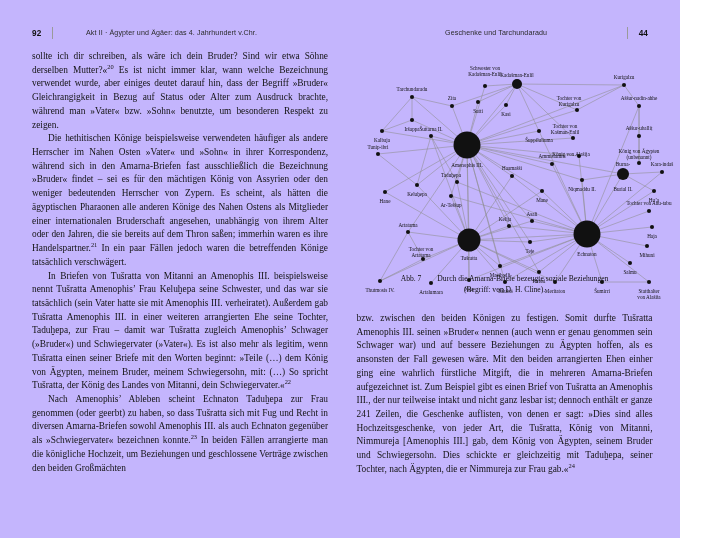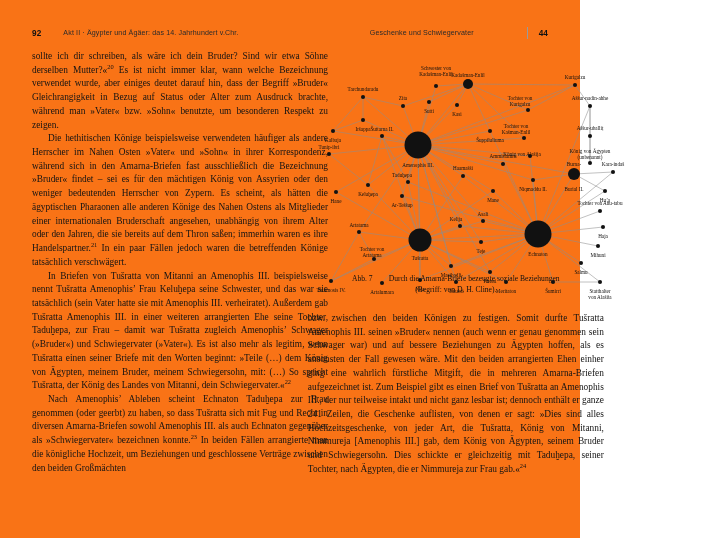--- a/index.html
+++ b/index.html
@@ -9,23 +9,23 @@
   }
   body {
     width: 720px;
     height: 538px;
     overflow: hidden;
     font-family: "Liberation Serif", "DejaVu Serif", serif;
     color: #1a1a1a;
   }
   .page {
     position: relative;
-    width: 580px;
+    width: 680px;
     height: 538px;
-    background: #f97316;
+    background: #c4b5fd;
     display: flex;
   }
   .col {
     position: relative;
     width: 360px;
     height: 538px;
     box-sizing: border-box;
   }
   .col-left  { padding: 0 32px 0 32px; }
   .col-right { padding: 0 32px 0 16px; }
@@ -117,36 +117,36 @@
 </head>
 <body>
 
 <div class="page">
 
   <div class="col col-left">
 
     <div class="runhead runhead-left rh-verso">
       <span class="folio">92</span>
       <span class="rule"></span>
-      <span class="rh-title">Akt II · Ägypter und Ägäer: das 14. Jahrhundert v.Chr.</span>
+      <span class="rh-title">Akt II · Ägypter und Ägäer: das 4. Jahrhundert v.Chr.</span>
     </div>
 
     <div class="body-text body-left">
       <p>sollte ich dir schreiben, als wäre ich dein Bruder? Sind wir etwa Söhne derselben Mutter?«<sup>20</sup> Es ist nicht immer klar, wann welche Bezeichnung verwendet wurde, aber einiges deutet darauf hin, dass der Begriff »Bruder« Gleichrangigkeit in Bezug auf Status oder Alter zum Ausdruck brachte, während man »Vater« bzw. »Sohn« benutzte, um besonderen Respekt zu zeigen.</p>
       <p>Die hethitischen Könige beispielsweise verwendeten häufiger als andere Herrscher im Nahen Osten »Vater« und »Sohn« in ihrer Korrespondenz, während sich in den Amarna-Briefen fast ausschließlich die Bezeichnung »Bruder« findet – sei es für den mächtigen König von Assyrien oder den weniger bedeutenden Herrscher von Zypern. Es scheint, als hätten die ägyptischen Pharaonen alle anderen Könige des Nahen Ostens als Mitglieder einer internationalen Bruderschaft angesehen, unabhängig von ihrem Alter oder den Jahren, die sie bereits auf dem Thron saßen; immerhin waren es ihre Handelspartner.<sup>21</sup> In ein paar Fällen jedoch waren die betreffenden Könige tatsächlich verschwägert.</p>
       <p>In Briefen von Tušratta von Mitanni an Amenophis III. beispielsweise nennt Tušratta Amenophis’ Frau Keluḫepa seine Schwester, und das war sie tatsächlich (sein Vater hatte sie mit Amenophis III. verheiratet). Außerdem gab Tušratta Amenophis III. in einer weiteren arrangierten Ehe seine Tochter, Taduḫepa, zur Frau – damit war Tušratta zugleich Amenophis’ Schwager (»Bruder«) und Schwiegervater (»Vater«). Es ist also mehr als legitim, wenn Tušratta einen seiner Briefe mit den Worten beginnt: »Teile (…) dem König von Ägypten, meinem Bruder, meinem Schwiegersohn, mit: (…) So spricht Tušratta, der König des Landes von Mitanni, dein Schwiegervater.«<sup>22</sup></p>
       <p>Nach Amenophis’ Ableben scheint Echnaton Taduḫepa zur Frau genommen (oder geerbt) zu haben, so dass Tušratta sich mit Fug und Recht in diversen Amarna-Briefen sowohl Amenophis III. als auch Echnaton gegenüber als »Schwiegervater« bezeichnen konnte.<sup>23</sup> In beiden Fällen arrangierte man die königliche Hochzeit, um Beziehungen und geschlossene Verträge zwischen den beiden Großmächten</p>
     </div>
 
   </div>
 
   <div class="col col-right">
 
     <div class="runhead runhead-right rh-recto">
-      <span class="rh-title">Geschenke und Schwiegervater</span>
+      <span class="rh-title">Geschenke und Tarchundaradu</span>
       <span class="rule"></span>
       <span class="folio">44</span>
     </div>
 
     <div class="figure">
       <svg id="network-svg" width="336" height="255" viewBox="0 0 336 255">
           <g>
             <line x1="118" y1="101" x2="136" y2="42" stroke="#8d8d8d" stroke-width="0.55"></line>
             <line x1="118" y1="101" x2="63" y2="53" stroke="#8d8d8d" stroke-width="0.55"></line>
             <line x1="118" y1="101" x2="103" y2="62" stroke="#8d8d8d" stroke-width="0.55"></line>

